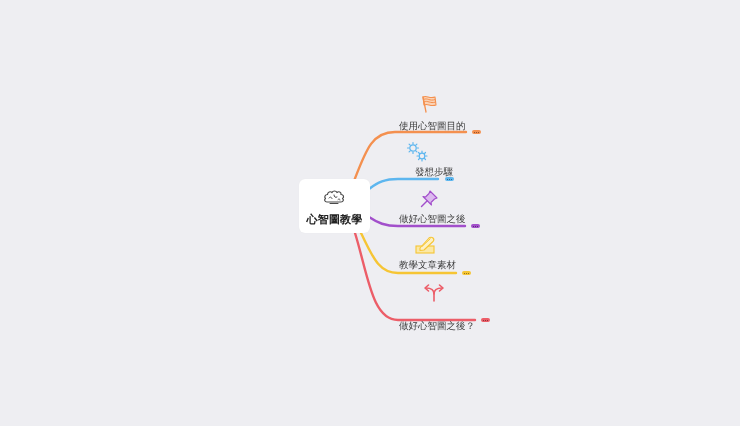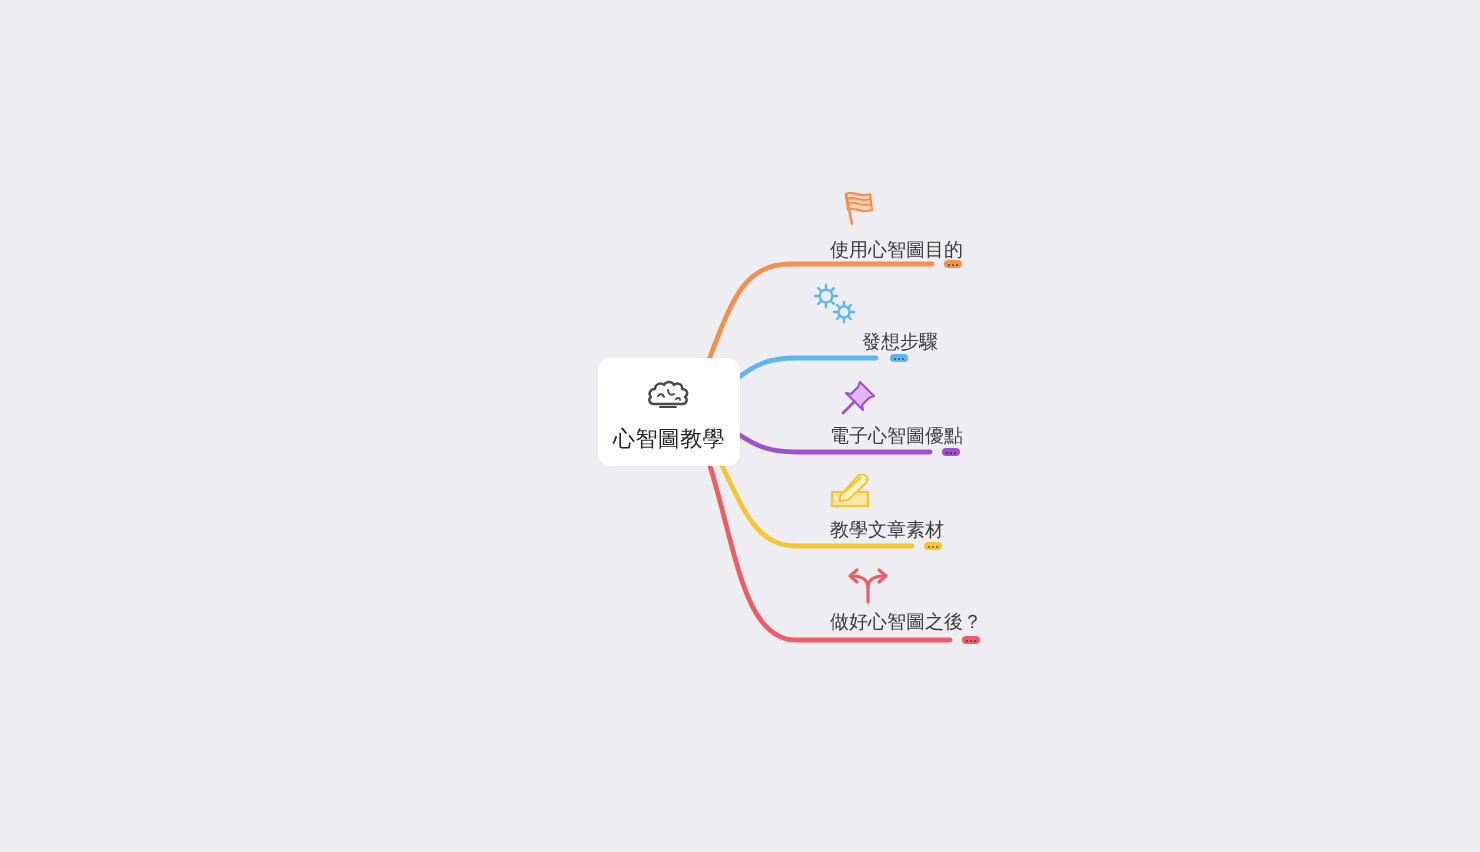--- a/index.html
+++ b/index.html
@@ -43,29 +43,28 @@
       width: 22px;
       height: 16px;
     }
     .central .title {
       position: absolute;
       left: 0;
       right: 0;
       top: 33px;
       text-align: center;
       font-size: 11px;
-      font-weight: normal;
+      font-weight: bold;
       color: #222222;
       letter-spacing: 0.2px;
       white-space: nowrap;
     }
     .topic {
       position: absolute;
       cursor: pointer;
-      margin-left: 16px;
     }
     .topic .label {
       position: absolute;
       left: 0;
       top: 0;
       font-size: 9.5px;
       color: #3a3a3a;
       white-space: nowrap;
       line-height: 12px;
     }
@@ -155,21 +154,21 @@
       <i></i>
   </div>
 
   <span class="topic-icon" style="left:419px; top:189px; width:20px; height:20px;">
     <svg width="20" height="20" viewBox="0 0 20 20">
       <path d="M11 2 L18 9 L15.5 10 L12 13.5 L12.5 16 L4 7.5 L6.5 8 L10 4.5 Z" fill="#dcb9ef" stroke="#a24fcb" stroke-width="1.1" stroke-linejoin="round"></path>
       <line x1="8" y1="12" x2="2.5" y2="17.5" stroke="#a24fcb" stroke-width="1.4" stroke-linecap="round"></line>
     </svg>
   </span>
   <div class="topic" style="left:399px; top:213px; width:64px; height:12px;">
-    <span class="label">電子心智圖優點</span>
+    <span class="label">做好心智圖之後</span>
   </div>
   <div class="badge" style="left:471px; top:224px; background:#a24fcb;">
     <i></i>
       <i></i>
       <i></i>
   </div>
 
   <span class="topic-icon" style="left:414px; top:235px; width:24px; height:20px;">
     <svg width="24" height="20" viewBox="0 0 24 20">
       <rect x="2" y="11" width="18" height="7" fill="#fbe8a6" stroke="#f6c534" stroke-width="1.1"></rect>
@@ -187,21 +186,21 @@
   </div>
 
   <span class="topic-icon" style="left:422px; top:282px; width:24px; height:20px;">
     <svg width="24" height="20" viewBox="0 0 24 20">
       <path d="M12 19 L12 12 C12 8 9 6 4 6" fill="none" stroke="#ec5d68" stroke-width="1.6" stroke-linecap="round"></path>
       <path d="M12 12 C12 8 15 6 20 6" fill="none" stroke="#ec5d68" stroke-width="1.6" stroke-linecap="round"></path>
       <path d="M6.5 3 L3 6 L6.5 9" fill="none" stroke="#ec5d68" stroke-width="1.6" stroke-linecap="round" stroke-linejoin="round"></path>
       <path d="M17.5 3 L21 6 L17.5 9" fill="none" stroke="#ec5d68" stroke-width="1.6" stroke-linecap="round" stroke-linejoin="round"></path>
     </svg>
   </span>
-  <div class="topic" style="left:399px; top:306px; width:76px; height:12px;">
+  <div class="topic" style="left:399px; top:320px; width:76px; height:12px;">
     <span class="label">做好心智圖之後？</span>
   </div>
   <div class="badge" style="left:481px; top:318px; background:#ec5d68;">
     <i></i>
       <i></i>
       <i></i>
   </div>
 
 </div>
 

